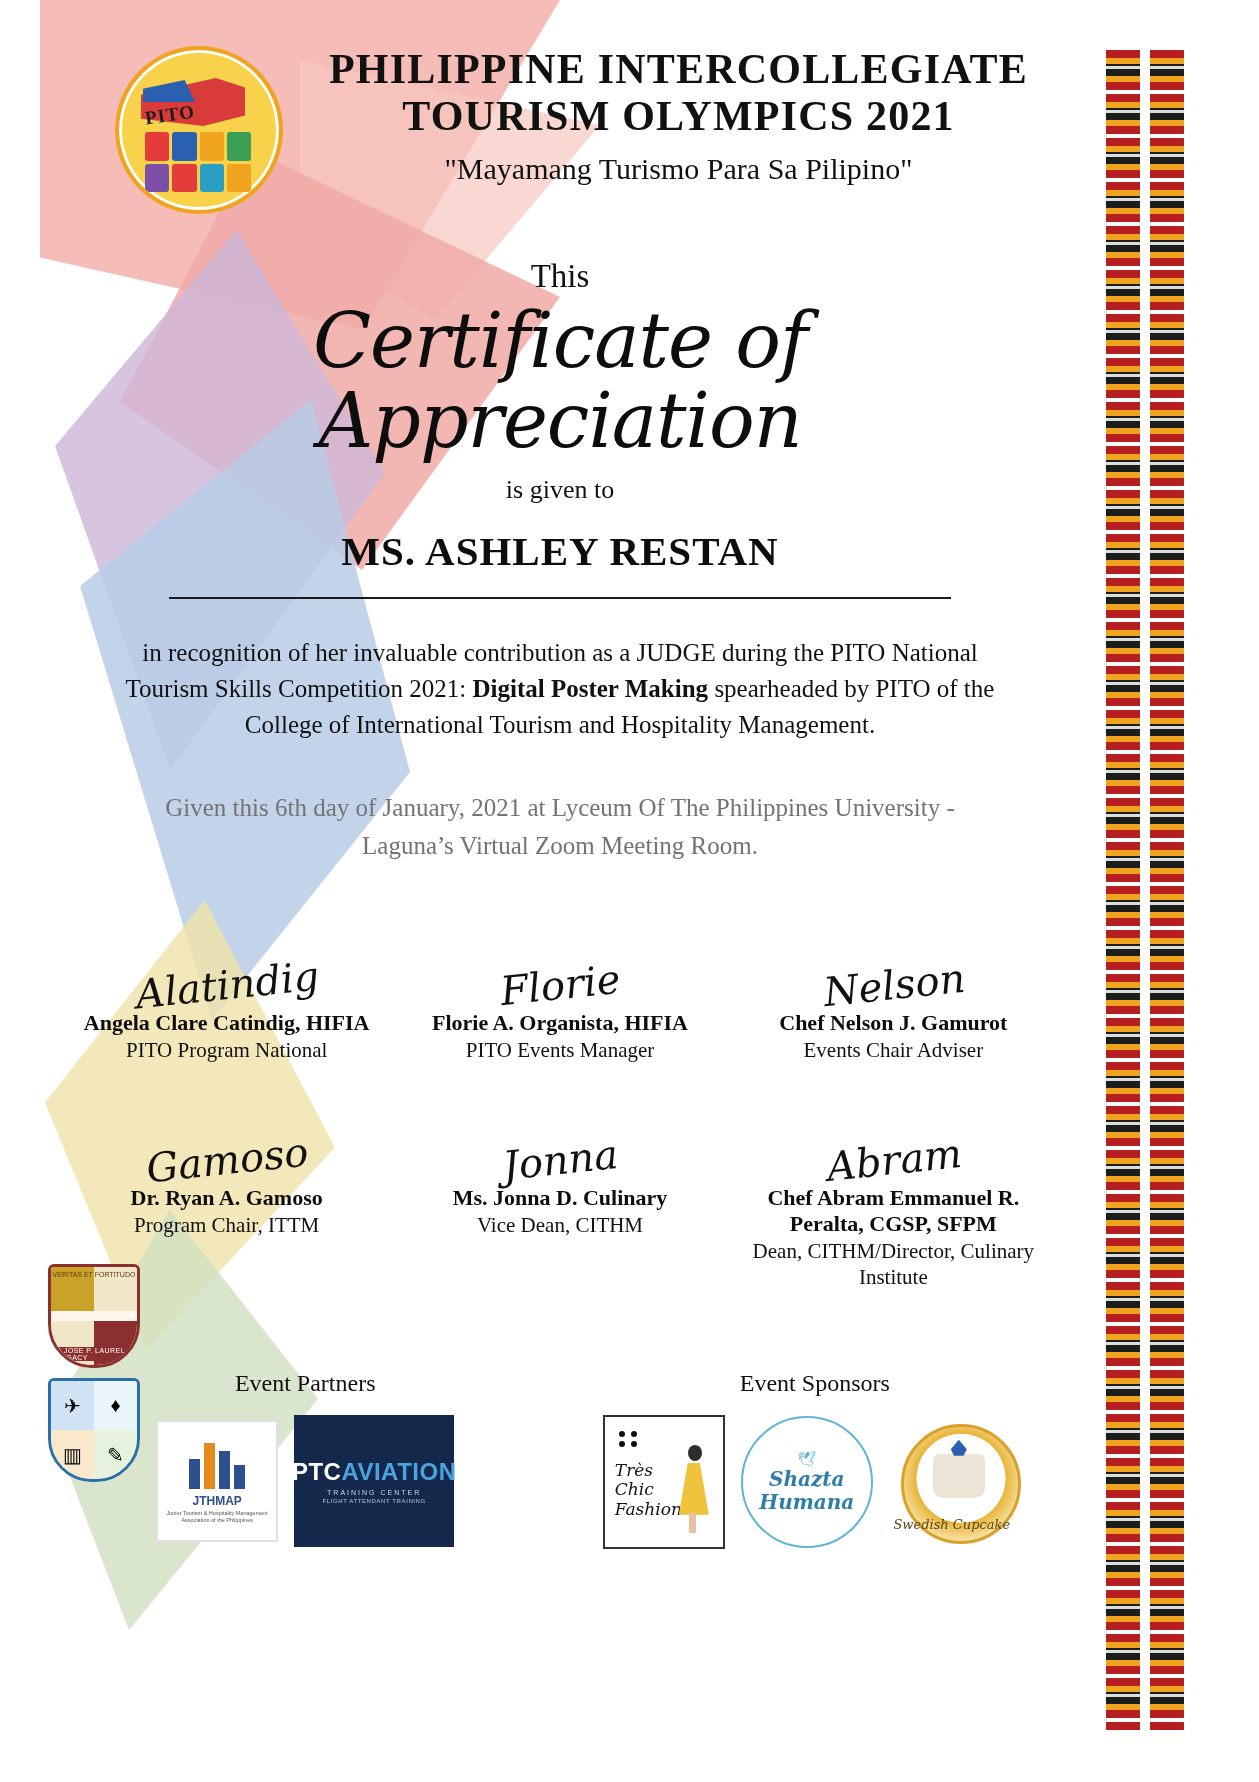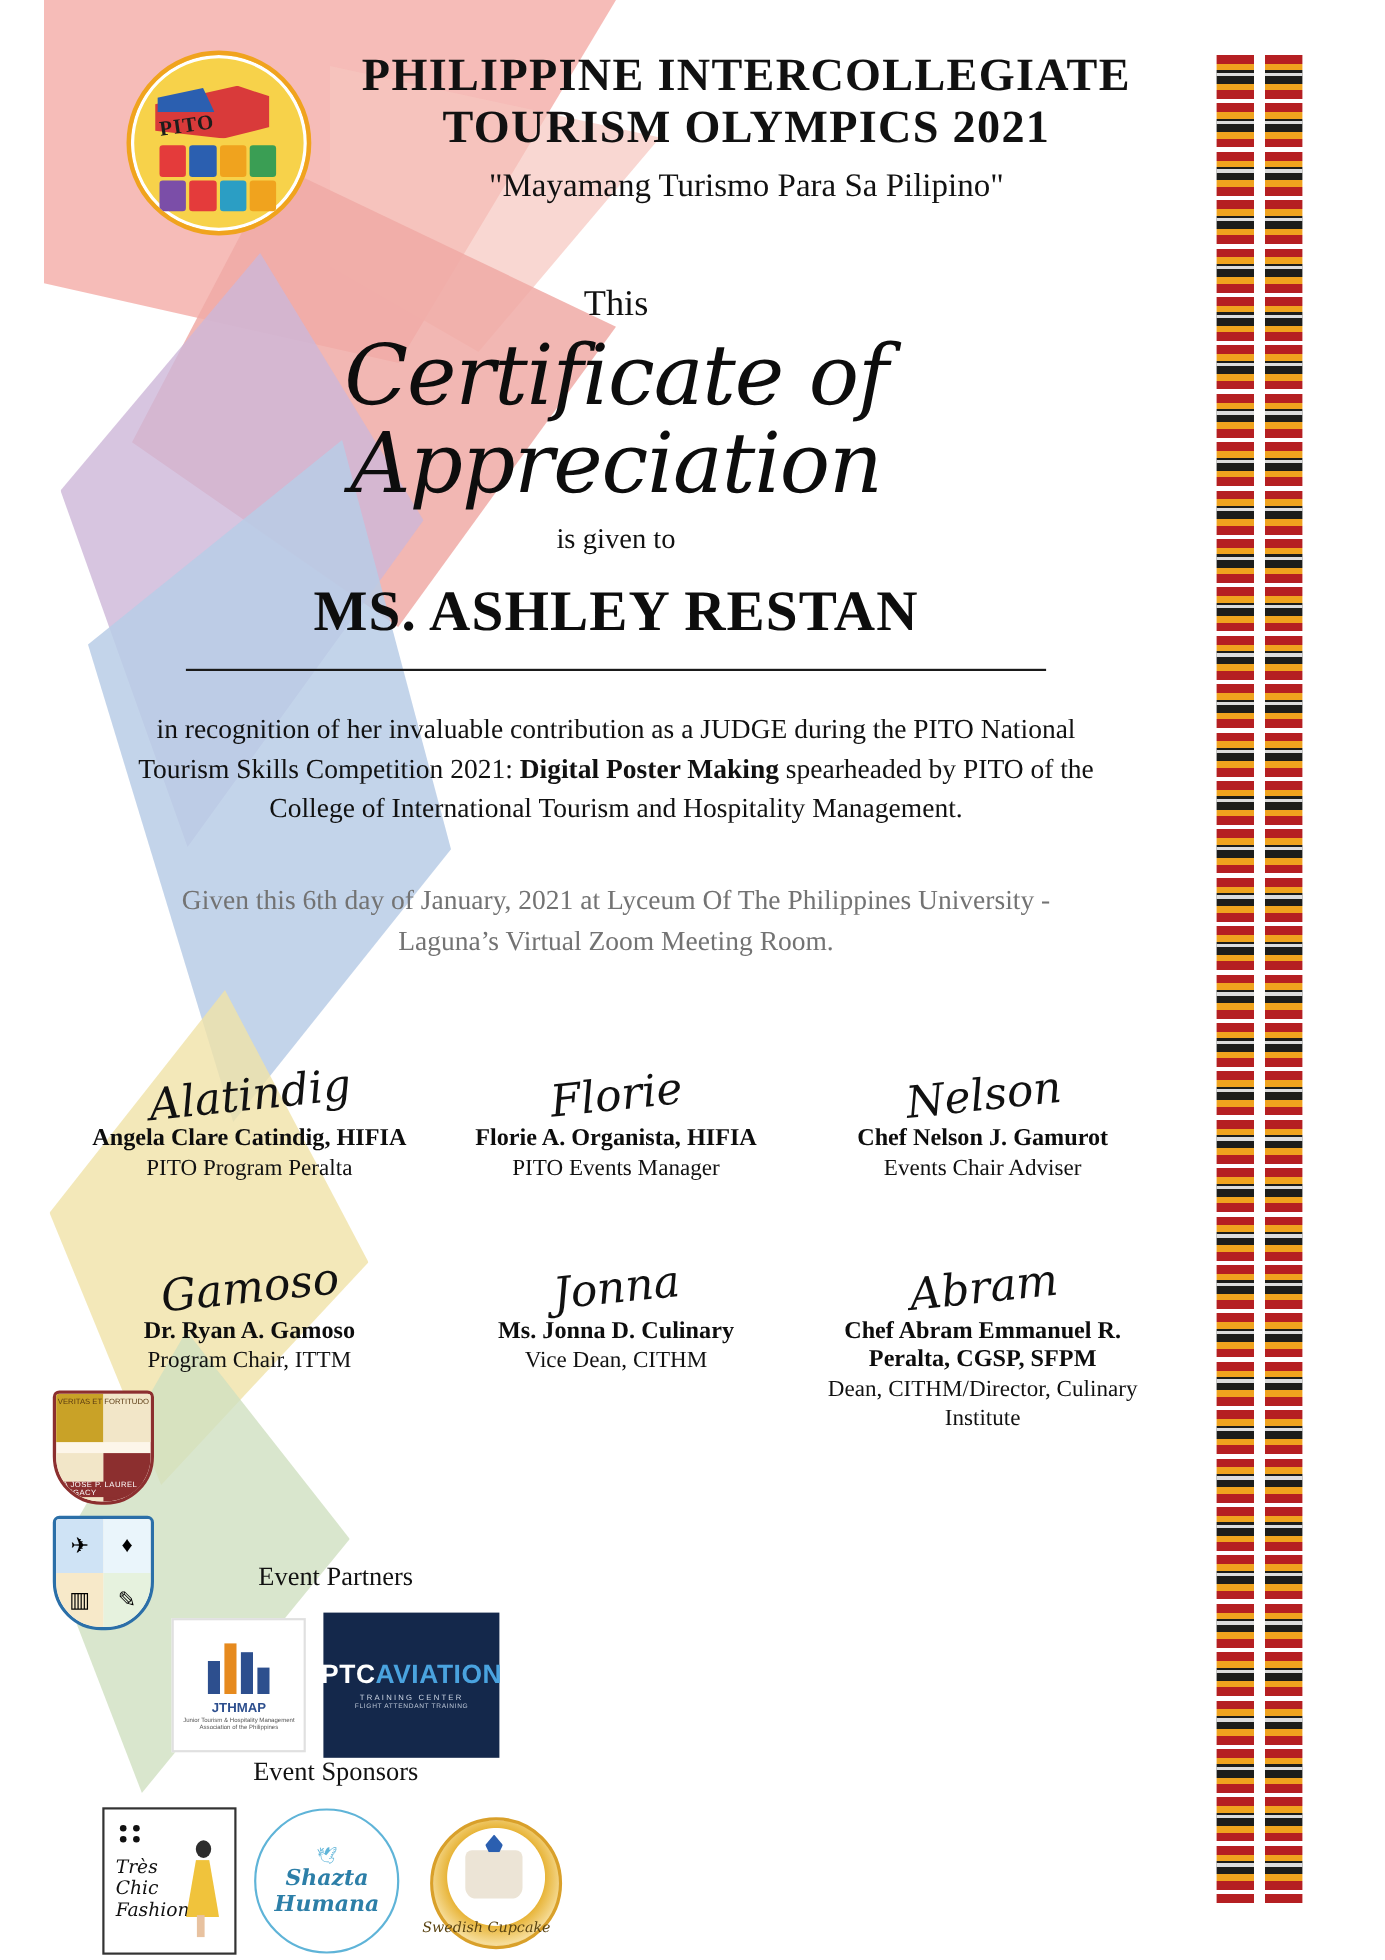--- a/index.html
+++ b/index.html
@@ -216,21 +216,21 @@
   }
   .given-to {
     margin-top: 14px;
     font-size: 26px;
     color: #111;
   }
   .recipient {
     margin-top: 22px;
     font-family: "Liberation Serif", serif;
     font-weight: bold;
-    font-size: 52px;
+    font-size: 41px;
     letter-spacing: 1px;
     color: #0d0d0d;
   }
   .rule {
     width: 782px;
     height: 2px;
     background: #1a1a1a;
     margin: 22px auto 0 auto;
   }
   .body-text {
@@ -282,25 +282,24 @@
   }
   .sig-role {
     font-size: 21px;
     color: #111;
     margin-top: 2px;
     line-height: 1.2;
   }
 
   
   .footer {
-    margin-top: 120px;
+    margin-top: 80px;
     display: flex;
     justify-content: space-between;
     padding: 0 10px;
-    flex-direction: column;
   }
   .foot-col { width: 48%; }
   .foot-head {
     font-size: 24px;
     color: #111;
     margin-bottom: 18px;
   }
   .logo-row {
     display: flex;
     align-items: center;
@@ -564,21 +563,21 @@
       <span>in recognition of her invaluable contribution as a JUDGE during the PITO National Tourism Skills Competition 2021: </span><b>Digital Poster Making</b><span> spearheaded by PITO of the College of International Tourism and Hospitality Management.</span>
     </div>
 
     <div class="date-text">Given this 6th day of January, 2021 at Lyceum Of The Philippines University - Laguna’s Virtual Zoom Meeting Room.</div>
 
     <div class="sig-grid">
 
       <div class="sig">
         <div class="sig-mark">Alatindig</div>
         <div class="sig-name">Angela Clare Catindig, HIFIA</div>
-        <div class="sig-role">PITO Program Peralta</div>
+        <div class="sig-role">PITO Program National</div>
       </div>
 
       <div class="sig">
         <div class="sig-mark">Florie</div>
         <div class="sig-name">Florie A. Organista, HIFIA</div>
         <div class="sig-role">PITO Events Manager</div>
       </div>
 
       <div class="sig">
         <div class="sig-mark">Nelson</div>

